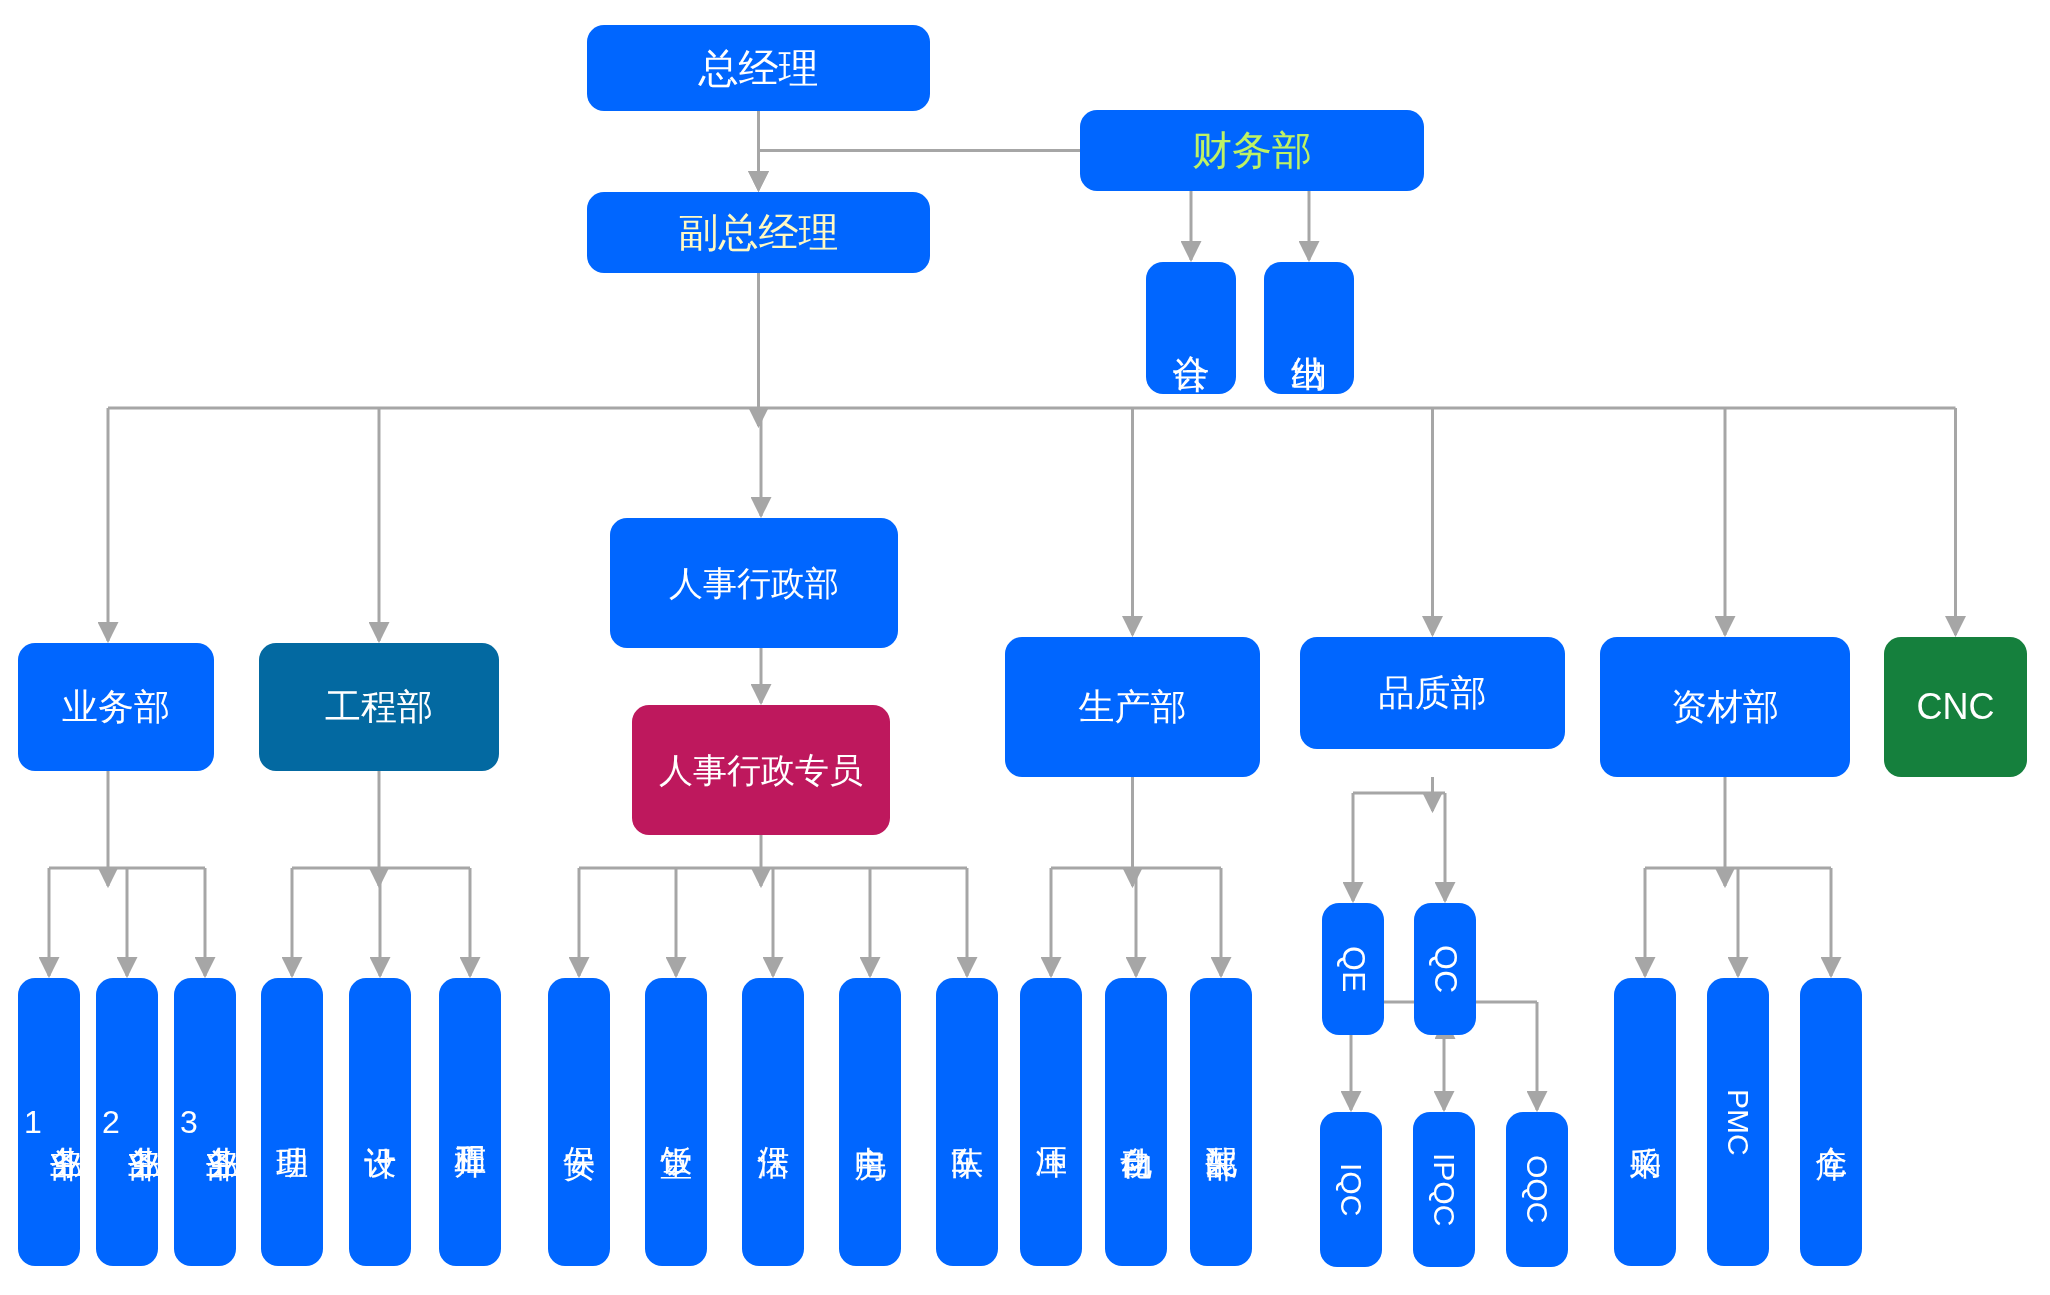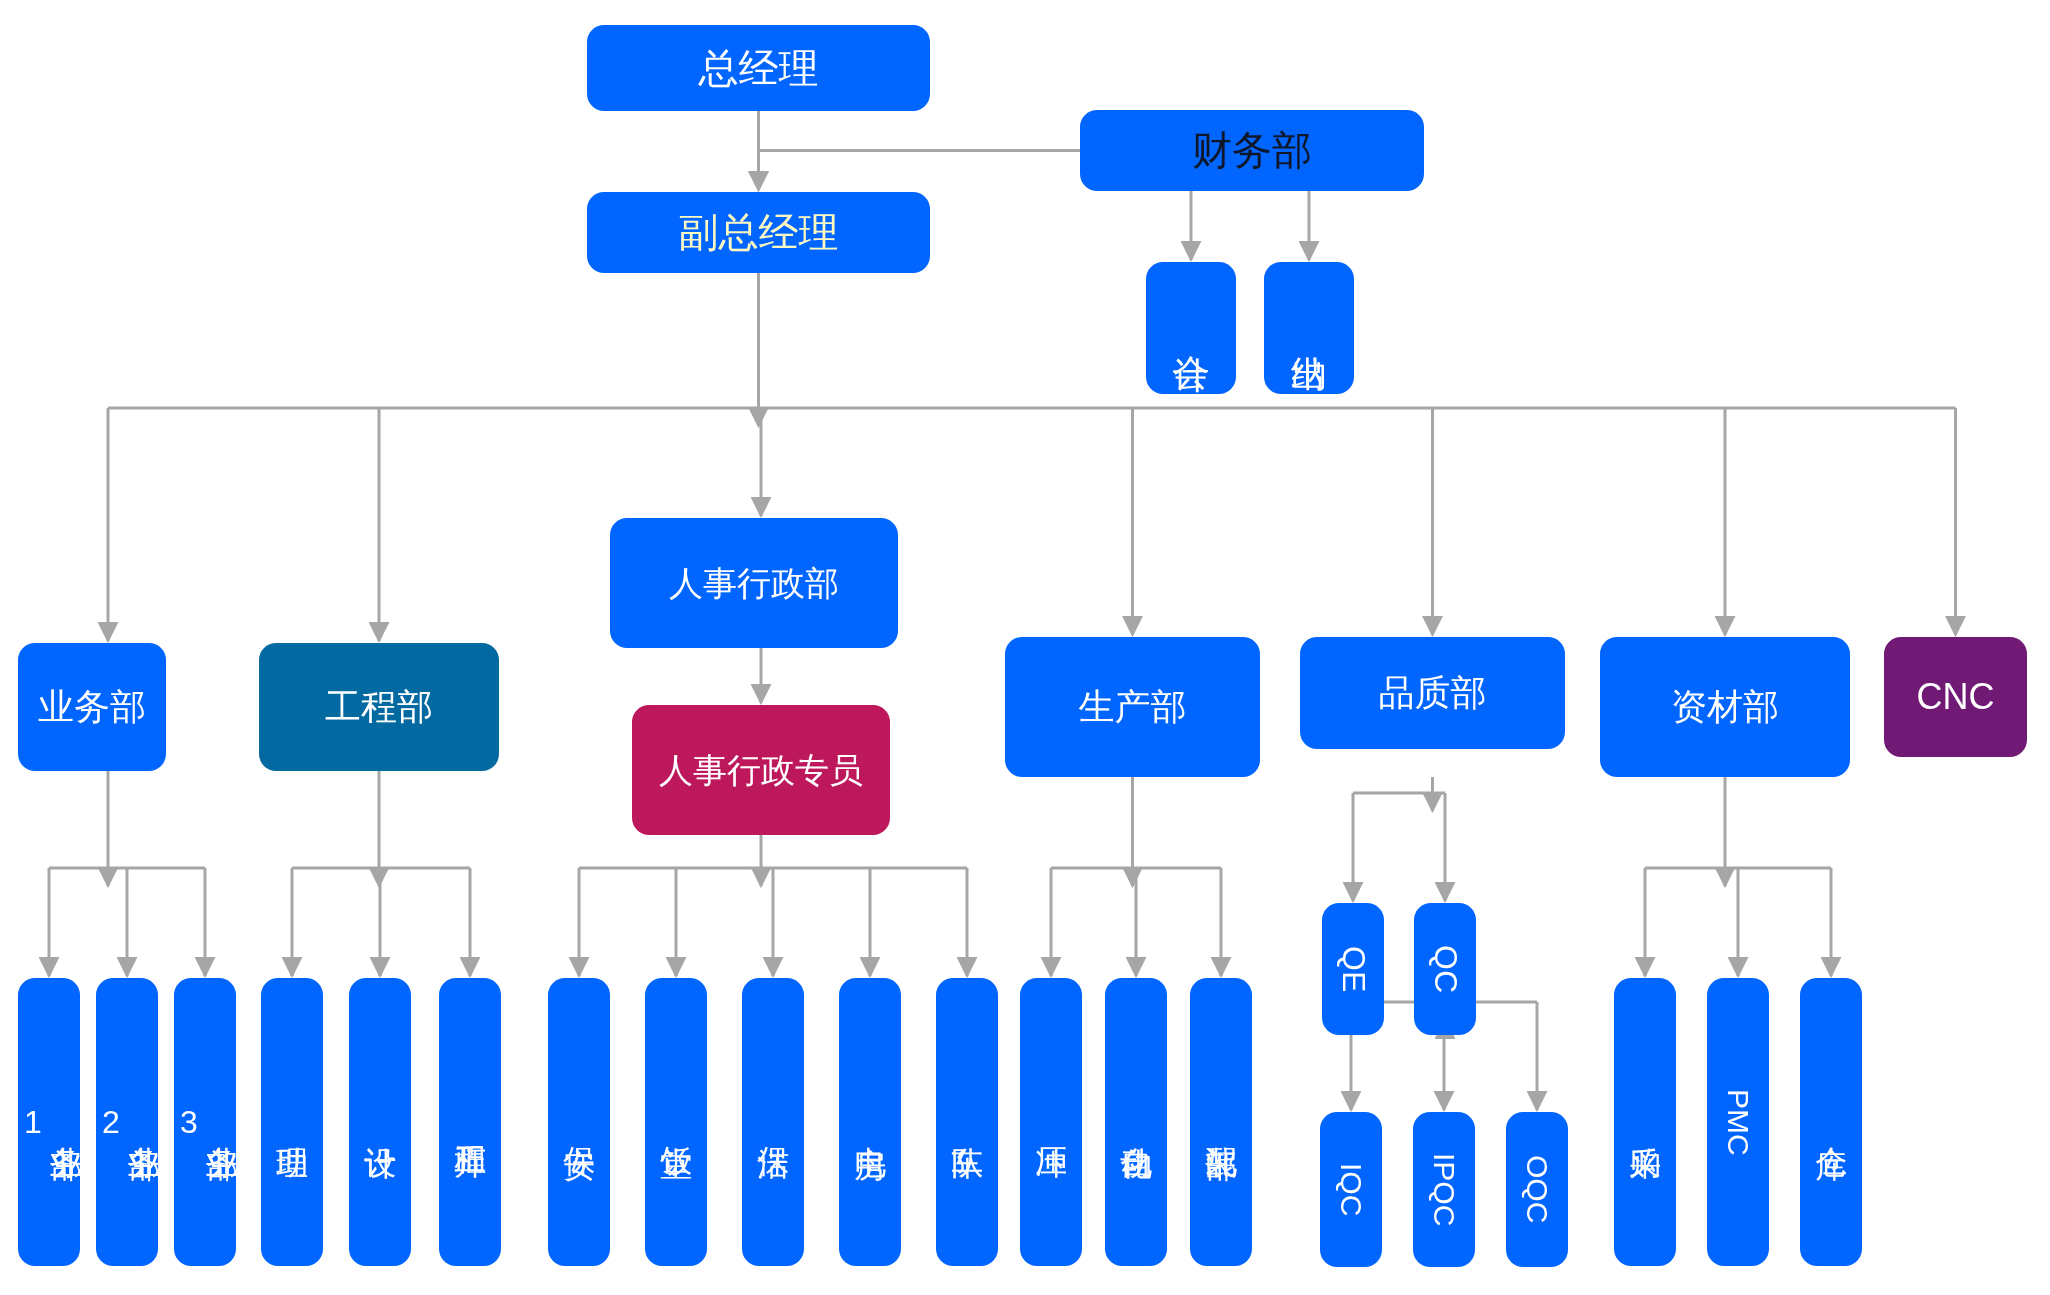--- a/index.html
+++ b/index.html
@@ -118,32 +118,32 @@
         <path d="M 1645 868 L 1645 976" stroke="#a6a6a6" stroke-width="3" fill="none" marker-end="url(#arrow)"></path>
         <path d="M 1738 868 L 1738 976" stroke="#a6a6a6" stroke-width="3" fill="none" marker-end="url(#arrow)"></path>
         <path d="M 1831 868 L 1831 976" stroke="#a6a6a6" stroke-width="3" fill="none" marker-end="url(#arrow)"></path>
         <path d="M 1080 150.5 L 758.5 150.5" stroke="#a6a6a6" stroke-width="3" fill="none"></path>
         <path d="M 758.5 111 L 758.5 190" stroke="#a6a6a6" stroke-width="3" fill="none" marker-end="url(#arrow)"></path>
       </g>
   </svg>
 
   <div id="node-layer">
       <div class="node fs-40" style="left: 587px; top: 25px; width: 343px; height: 86px; background: rgb(0, 102, 255); color: rgb(255, 255, 255);">总经理</div>
-      <div class="node fs-40" style="left: 1080px; top: 110px; width: 344px; height: 81px; background: rgb(0, 102, 255); color: #0f172a;">财务部</div>
+      <div class="node fs-40" style="left: 1080px; top: 110px; width: 344px; height: 81px; background: rgb(0, 102, 255); color: #bef264;">财务部</div>
       <div class="node fs-36 vert" style="left: 1146px; top: 262px; width: 90px; height: 132px; background: rgb(0, 102, 255); color: rgb(255, 255, 255);">会计</div>
       <div class="node fs-36 vert" style="left: 1264px; top: 262px; width: 90px; height: 132px; background: rgb(0, 102, 255); color: rgb(255, 255, 255);">出纳</div>
       <div class="node fs-40" style="left: 587px; top: 192px; width: 343px; height: 81px; background: rgb(0, 102, 255); color: #fef9c3;">副总经理</div>
-      <div class="node fs-36" style="left: 18px; top: 643px; width: 148px; height: 128px; background: rgb(0, 102, 255); color: rgb(255, 255, 255);">业务部</div>
+      <div class="node fs-36" style="left: 18px; top: 643px; width: 196px; height: 128px; background: rgb(0, 102, 255); color: rgb(255, 255, 255);">业务部</div>
       <div class="node fs-36" style="left: 259px; top: 643px; width: 240px; height: 128px; background: #0369a1; color: rgb(255, 255, 255);">工程部</div>
       <div class="node fs-34" style="left: 610px; top: 518px; width: 288px; height: 130px; background: rgb(0, 102, 255); color: rgb(255, 255, 255);">人事行政部</div>
       <div class="node fs-34" style="left: 632px; top: 705px; width: 258px; height: 130px; background: #be185d; color: rgb(255, 255, 255);">人事行政专员</div>
       <div class="node fs-36" style="left: 1005px; top: 637px; width: 255px; height: 140px; background: rgb(0, 102, 255); color: rgb(255, 255, 255);">生产部</div>
       <div class="node fs-36" style="left: 1300px; top: 637px; width: 265px; height: 112px; background: rgb(0, 102, 255); color: rgb(255, 255, 255);">品质部</div>
       <div class="node fs-36" style="left: 1600px; top: 637px; width: 250px; height: 140px; background: rgb(0, 102, 255); color: rgb(255, 255, 255);">资材部</div>
-      <div class="node fs-36" style="left: 1884px; top: 637px; width: 143px; height: 120px; background: #701a75; color: rgb(255, 255, 255);">CNC</div>
+      <div class="node fs-36" style="left: 1884px; top: 637px; width: 143px; height: 140px; background: #15803d; color: rgb(255, 255, 255);">CNC</div>
       <div class="node fs-32 vert" style="left: 18px; top: 978px; width: 62px; height: 288px; background: rgb(0, 102, 255); color: rgb(255, 255, 255);">业务部
 1</div>
       <div class="node fs-32 vert" style="left: 96px; top: 978px; width: 62px; height: 288px; background: rgb(0, 102, 255); color: rgb(255, 255, 255);">业务部
 2</div>
       <div class="node fs-32 vert" style="left: 174px; top: 978px; width: 62px; height: 288px; background: rgb(0, 102, 255); color: rgb(255, 255, 255);">业务部
 3</div>
       <div class="node fs-32 vert" style="left: 261px; top: 978px; width: 62px; height: 288px; background: rgb(0, 102, 255); color: rgb(255, 255, 255);">助理</div>
       <div class="node fs-32 vert" style="left: 349px; top: 978px; width: 62px; height: 288px; background: rgb(0, 102, 255); color: rgb(255, 255, 255);">设计</div>
       <div class="node fs-32 vert" style="left: 439px; top: 978px; width: 62px; height: 288px; background: rgb(0, 102, 255); color: rgb(255, 255, 255);">工程师</div>
       <div class="node fs-32 vert" style="left: 548px; top: 978px; width: 62px; height: 288px; background: rgb(0, 102, 255); color: rgb(255, 255, 255);">保安</div>

